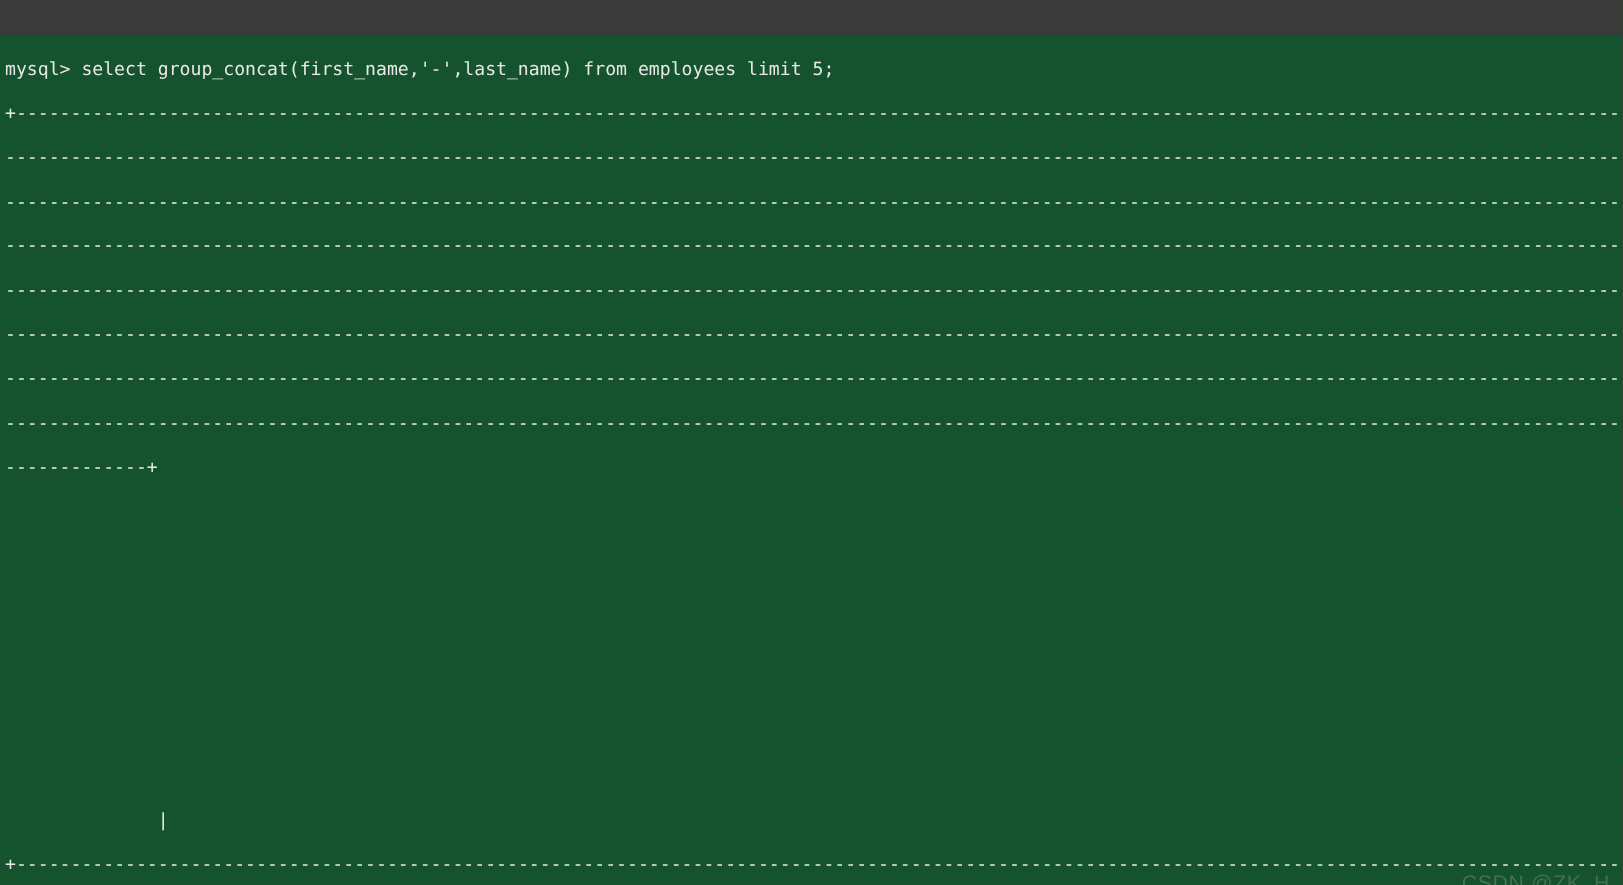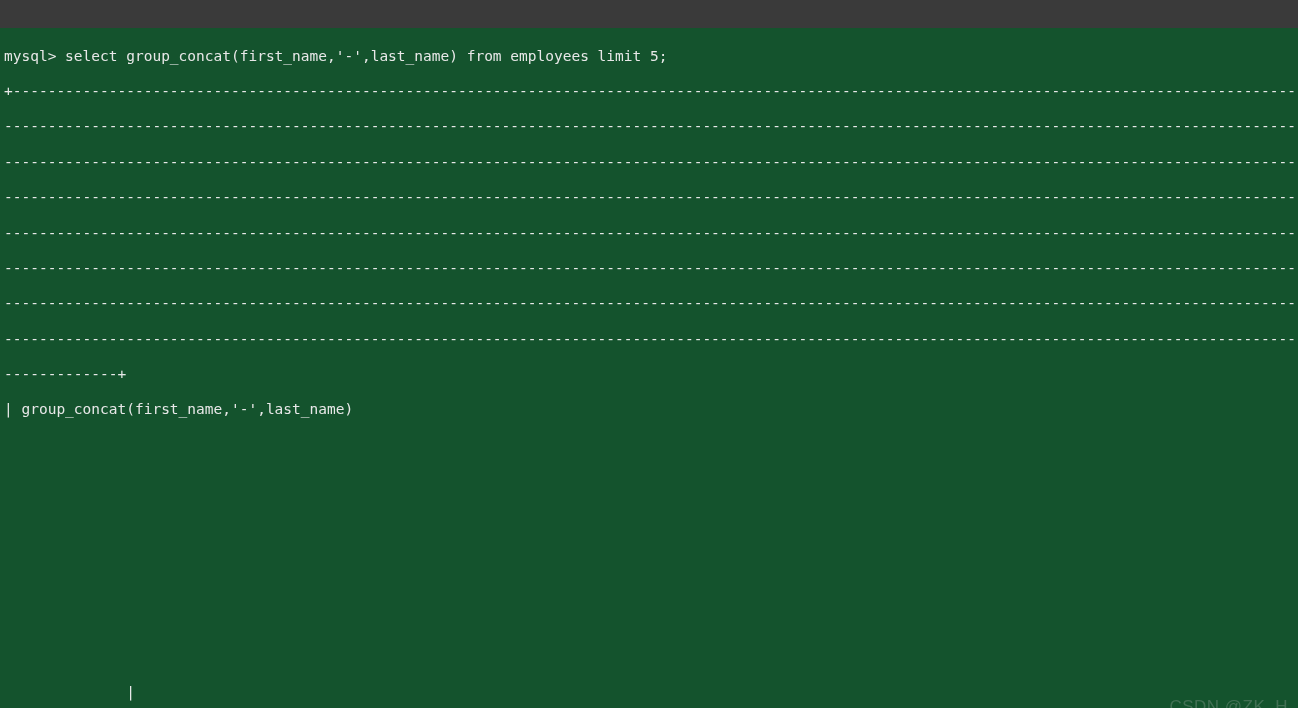--- a/index.html
+++ b/index.html
@@ -54,21 +54,20 @@
 <span class="line"><span>mysql&gt; </span><span>select group_concat(first_name,'-',last_name) from employees limit 5;</span></span>
 <span class="line"><span>+</span><span>-----------------------------------------------------------------------------------------------------------------------------------------------------------------------------------------</span></span>
 <span class="line">-----------------------------------------------------------------------------------------------------------------------------------------------------------------------------------------</span>
 <span class="line">-----------------------------------------------------------------------------------------------------------------------------------------------------------------------------------------</span>
 <span class="line">-----------------------------------------------------------------------------------------------------------------------------------------------------------------------------------------</span>
 <span class="line">-----------------------------------------------------------------------------------------------------------------------------------------------------------------------------------------</span>
 <span class="line">-----------------------------------------------------------------------------------------------------------------------------------------------------------------------------------------</span>
 <span class="line">-----------------------------------------------------------------------------------------------------------------------------------------------------------------------------------------</span>
 <span class="line">-----------------------------------------------------------------------------------------------------------------------------------------------------------------------------------------</span>
 <span class="line">-------------+</span>
-<span class="line">| group_concat(first_name,'-',last_name)</span>
 <span class="line"> </span>
 <span class="line"> </span>
 <span class="line"> </span>
 <span class="line"> </span>
 <span class="line"> </span>
 <span class="line"> </span>
 <span class="line"> </span>
 <span class="line">              |</span>
 <span class="line"><span>+</span><span>-----------------------------------------------------------------------------------------------------------------------------------------------------------------------------------------</span></span>
 

